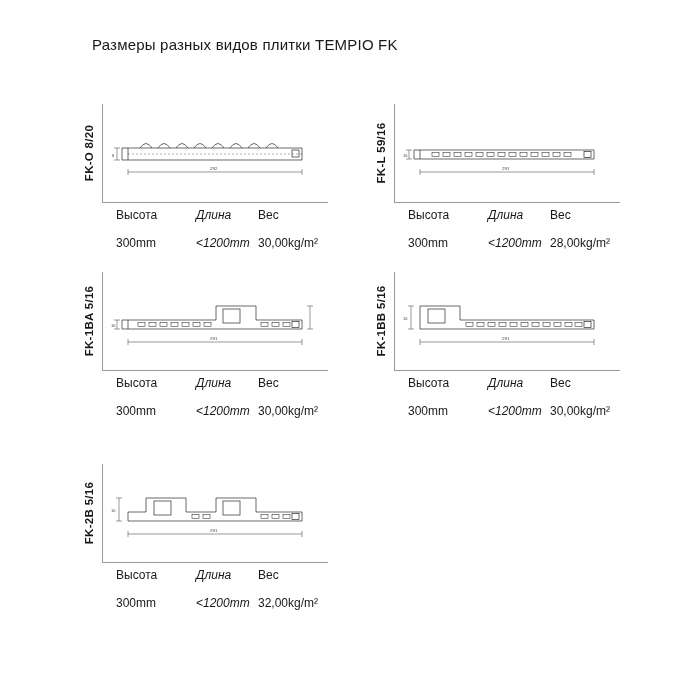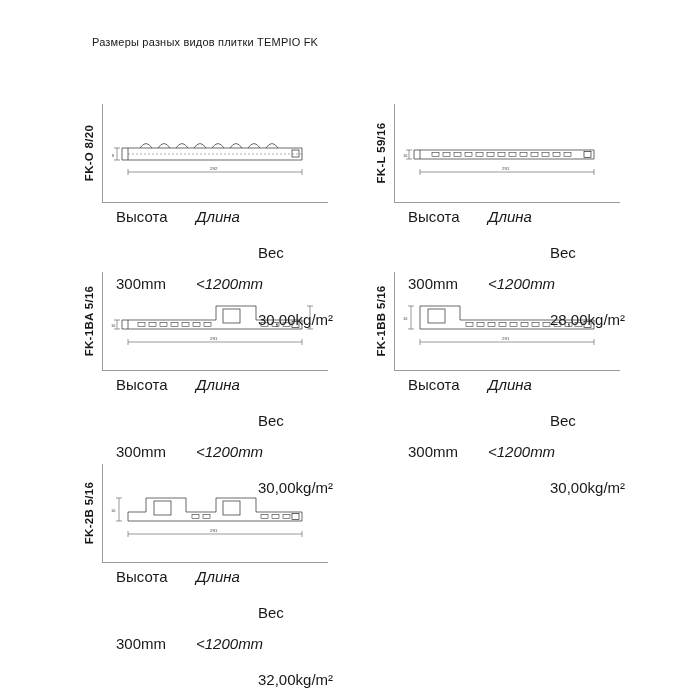--- a/index.html
+++ b/index.html
@@ -13,21 +13,21 @@
     font-family: "Liberation Sans", sans-serif;
     color: #1a1a1a;
     position: relative;
     overflow: hidden;
   }
 
   .page-title {
     position: absolute;
     left: 92px;
     top: 36px;
-    font-size: 11px;
+    font-size: 15px;
     letter-spacing: 0.2px;
     color: #17181a;
     white-space: nowrap;
   }
 
   
   .card {
     position: absolute;
     width: 252px;
     height: 150px;
@@ -91,28 +91,28 @@
   .spec {
     position: absolute;
     left: 40px;
     top: 104px;
     width: 212px;
   }
   .spec-row {
     display: flex;
   }
   .spec-row .cell {
-    font-size: 15px;
+    font-size: 12px;
     color: #17181a;
     white-space: nowrap;
   }
   .spec-head .cell { padding-bottom: 14px; }
   .c-h { width: 80px; }
   .c-l { width: 62px; font-style: italic; }
-  .c-w { width: 70px; margin-top: 36px; }
+  .c-w { width: 70px; }
 </style>
 </head>
 <body>
 
 <div class="page-title">Размеры разных видов плитки TEMPIO FK</div>
 
 <div class="card card-r0 card-c0">
   <div class="v-label">
     <span>FK-O 8/20</span>
   </div>

